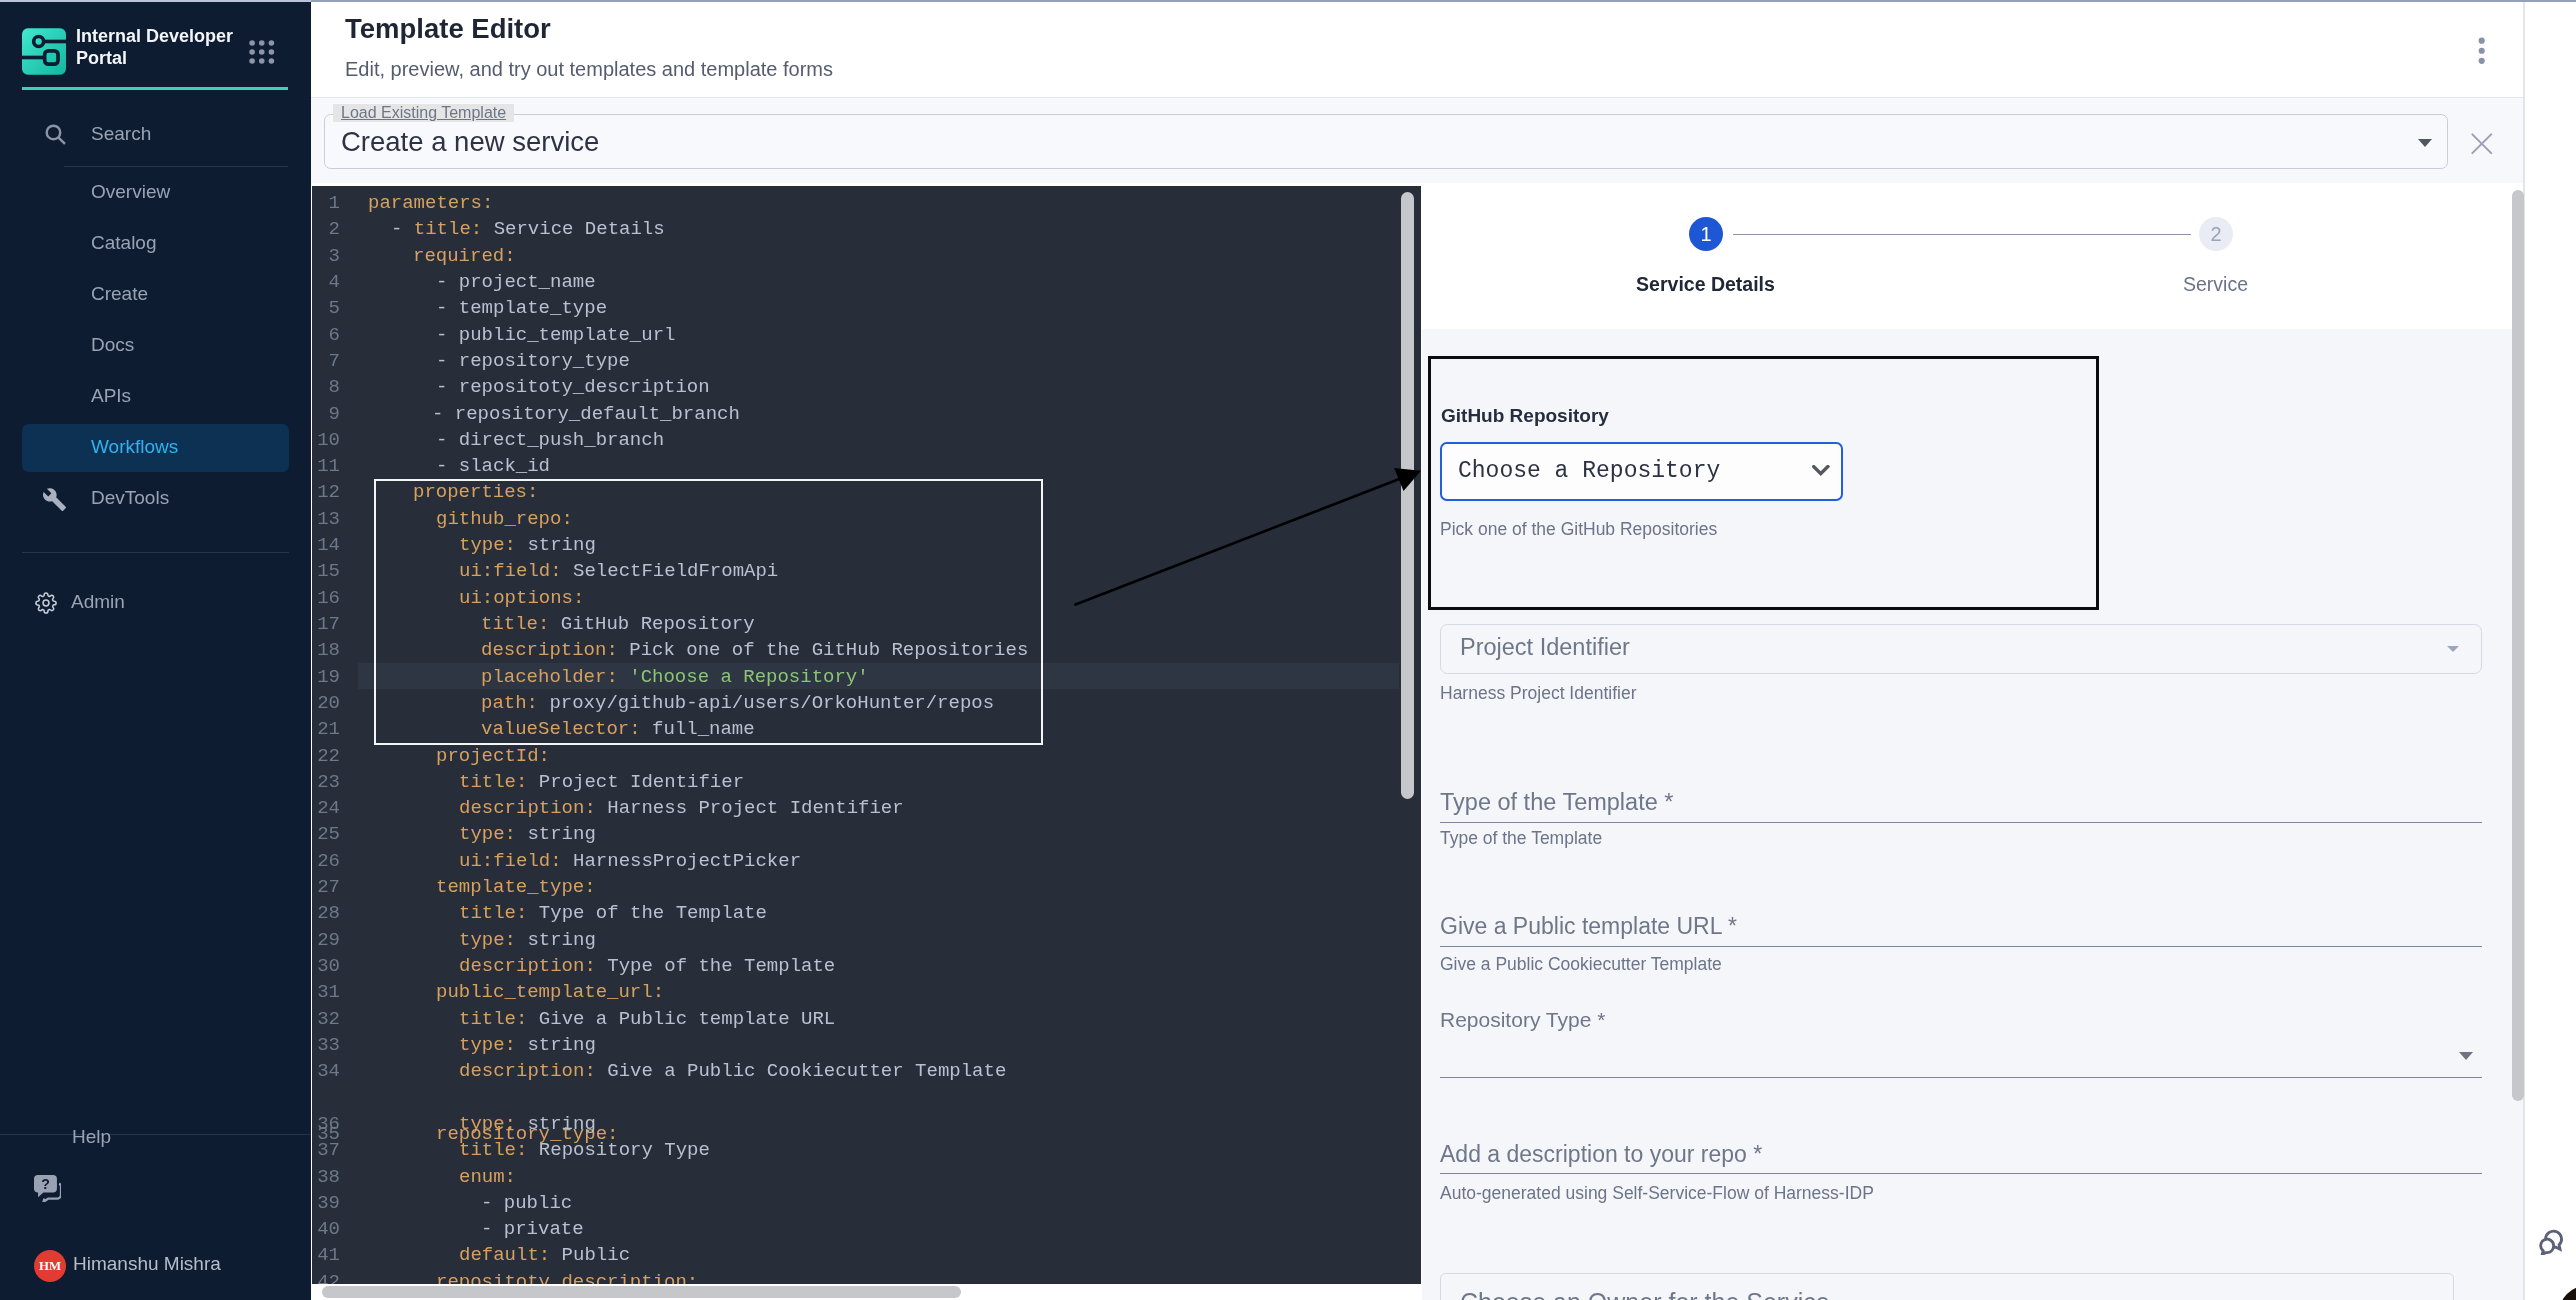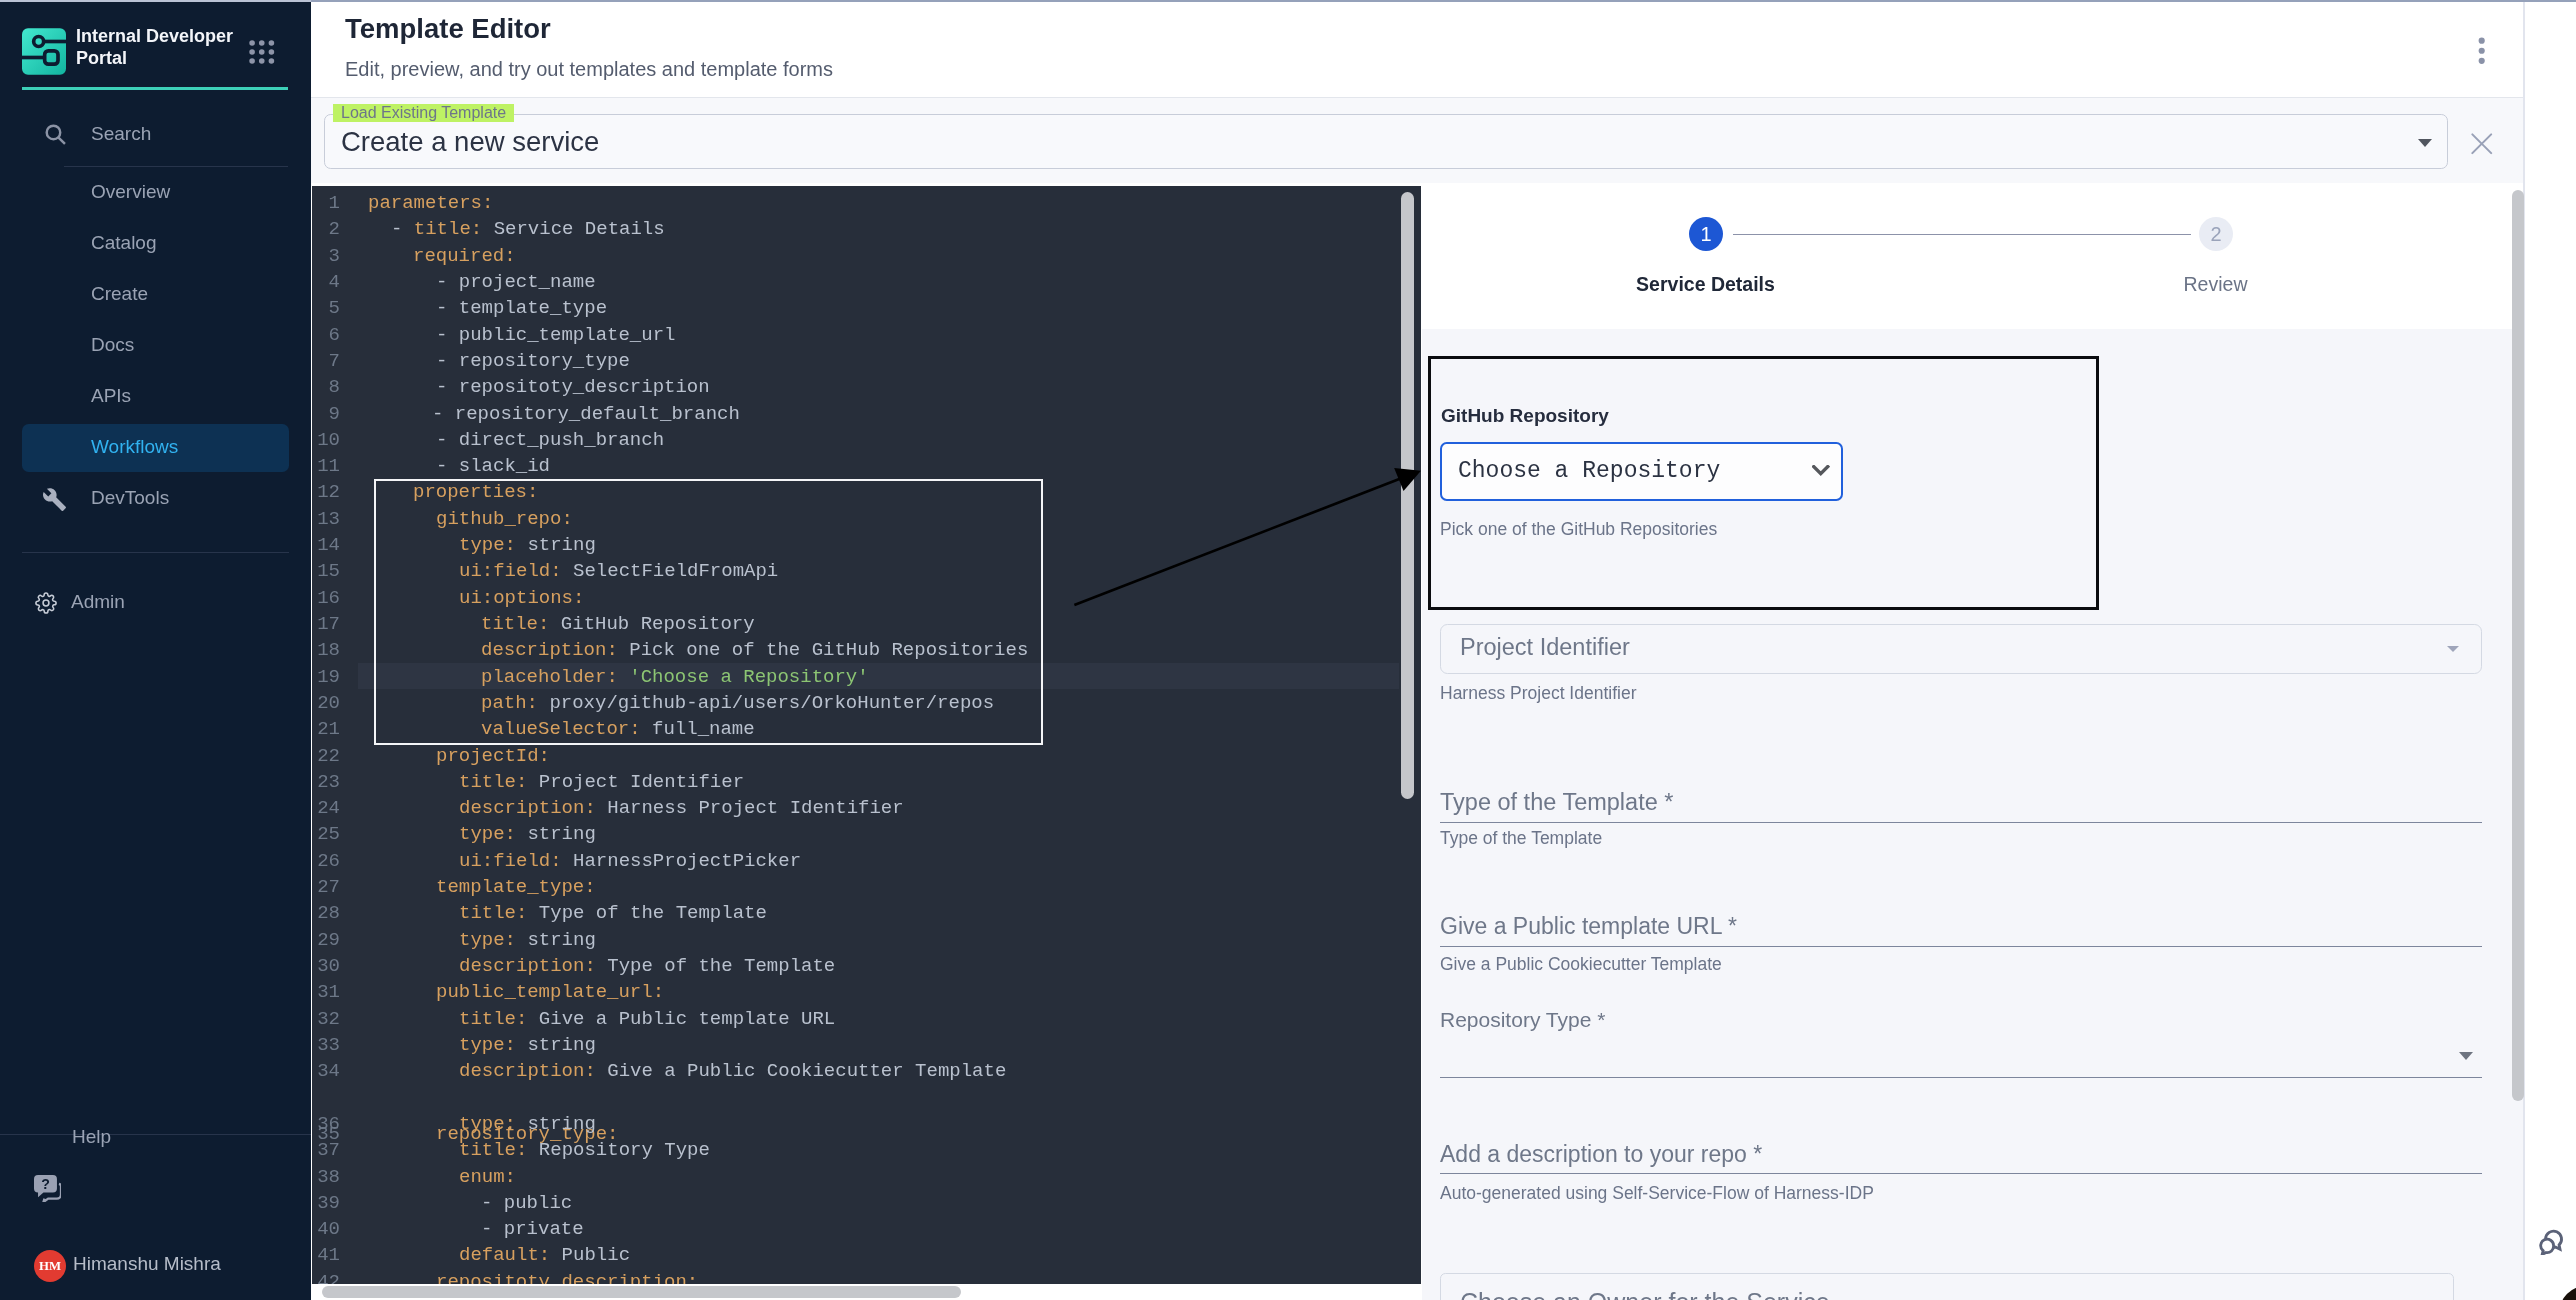--- a/index.html
+++ b/index.html
@@ -23,21 +23,21 @@
 #hm { left:34px; top:1248px; width:32px; height:32px; border-radius:50%; background:#e23b31;
       color:#fff; font-weight:bold; font-size:12.8px; text-align:center; line-height:32px;font-family:Liberation Serif, serif; }
 
 
 #h-title { left:345px; top:12.8px; font-size:27.5px; font-weight:bold; color:#1e2636; }
 #h-sub   { left:345px; top:58px; font-size:20px; color:#545c6e; }
 #hdiv    { left:311px; top:97px; width:2214px; height:1.3px; background:#e3e6ec; }
 #band    { left:311px; top:98px; width:2214px; height:85px; background:#f7f8fb; }
 #loadsel { left:324px; top:114px; width:2124px; height:55px; border:1.3px solid #c8cdd9;
            border-radius:6.7px; background:#f8f9fc; }
-#loadlegend { left:333px; top:104px; font-size:16px; color:#6d7689; background:#bef264; padding:0 8px; }
+#loadlegend { left:333px; top:104px; font-size:16px; color:#6d7689; background:#e5e5e5; padding:0 8px;text-decoration:underline; }
 #loadtext { left:341px; top:126px; font-size:27.5px; color:#2c3344; }
 #loadcaret { left:2418px; top:139px; width:0; height:0; border-left:7.4px solid transparent;
              border-right:7.4px solid transparent; border-top:8.7px solid #51565f; }
 #xclose { left:2471px; top:133px; width:21.5px; height:21.5px; }
 
 
 #editor { left:312px; top:186px; width:1109px; height:1098px; background:#272e3a; overflow:hidden;
           font-family:"Liberation Mono", monospace; font-size:19px; }
 #editor .cl { position:absolute; left:0; width:100%; height:26px; line-height:26px; white-space:pre; }
 #editor .ln { position:absolute; left:0; top:0; width:28px; text-align:right; color:#6d7888; }
@@ -212,21 +212,21 @@
 <div class="abs" id="whitebox"></div>
 <div class="abs" id="ed-vsb"></div>
 <div class="abs" id="ed-hsb"></div>
 
 <div class="abs" id="formbg"></div>
 <div class="abs" id="vline"></div>
 <div class="abs" id="step1">1</div>
 <div class="abs" id="stepline"></div>
 <div class="abs" id="step2">2</div>
 <div class="abs" id="steplab1">Service Details</div>
-<div class="abs" id="steplab2">Review</div>
+<div class="abs" id="steplab2">Service</div>
 <div class="abs" id="blackbox"></div>
 <div class="abs" id="ghlabel">GitHub Repository</div>
 <div class="abs" id="ghselect"></div>
 <div class="abs" id="ghseltext">Choose a Repository</div>
 <svg class="abs" style="left:1812px;top:465px" width="17.5" height="12" viewBox="0 0 26 18" fill="none" stroke="#55575c" stroke-width="5.2" stroke-linecap="square" stroke-linejoin="miter">
   <polyline points="2.5,2.5 13,13 23.5,2.5"></polyline>
 </svg>
 <div class="abs" id="ghhelp">Pick one of the GitHub Repositories</div>
 
 <div class="obox" id="pibox"></div>

